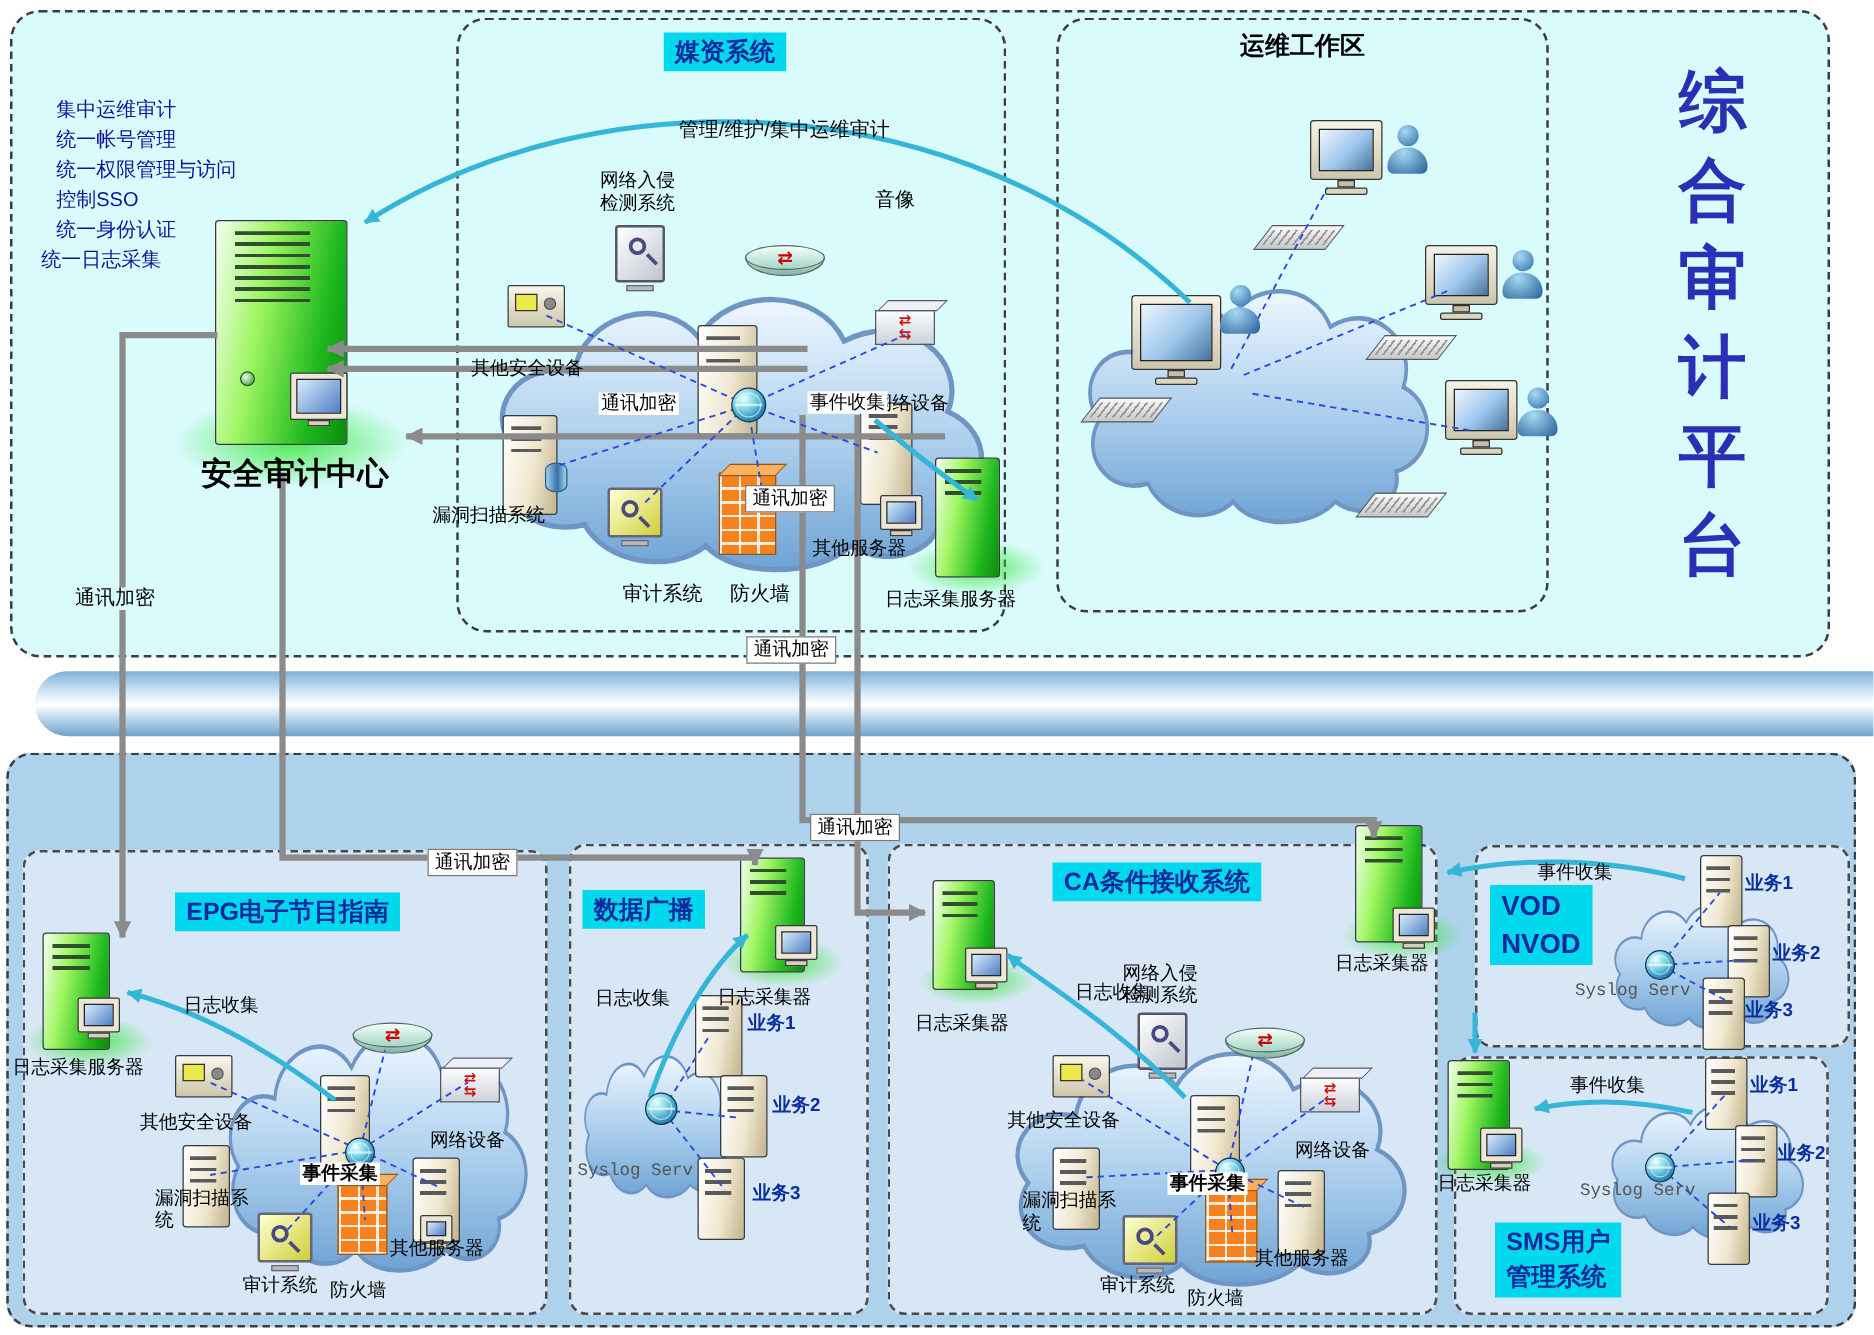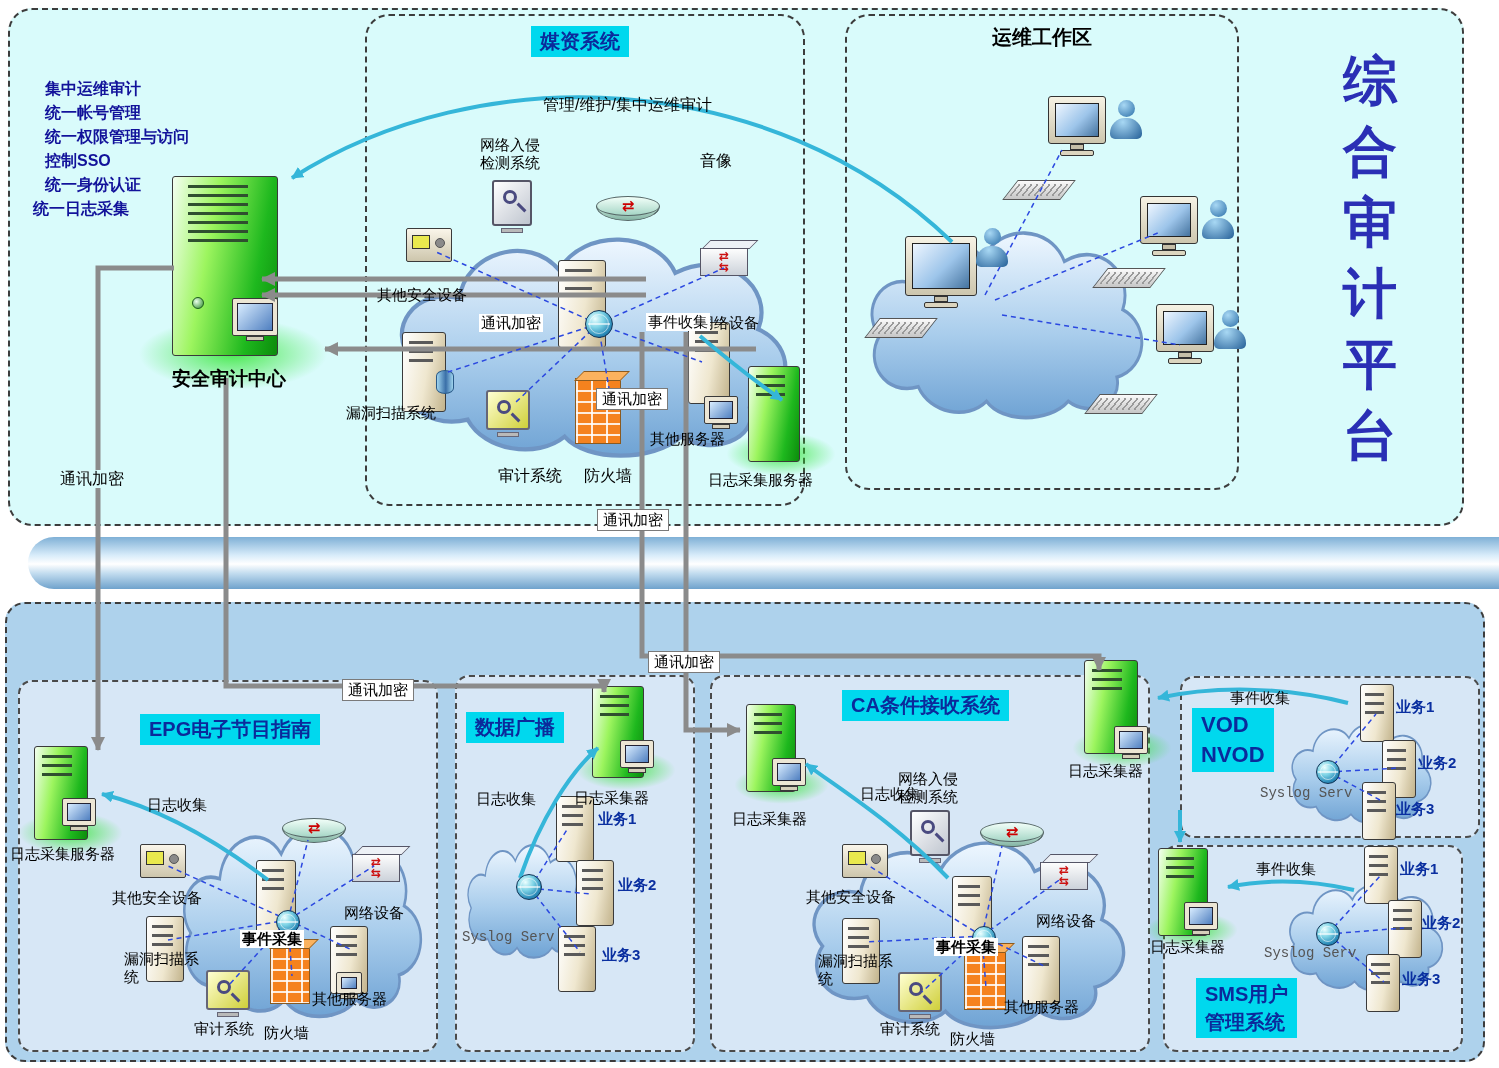--- a/index.html
+++ b/index.html
@@ -7,21 +7,21 @@
 #canvas{position:relative;width:1499px;height:1068px;background:#fff;overflow:hidden}
 .region{position:absolute;border:2px dashed #3c3c3c;border-radius:24px;z-index:1}
 .subbox{position:absolute;border:2px dashed #4a4a4a;border-radius:14px;background:#d7e7f6;z-index:2}
 .lbl{position:absolute;font-size:15px;color:#000;white-space:nowrap;z-index:20;line-height:18px}
 .lbl.white{background:#fff;padding:0 2px}
 .lbl.boxed{background:#fff;border:1px solid #7a7a7a;padding:1px 5px}
 .lbl.bold{font-weight:bold}
 .lbl.blue{color:#0a2fa0;font-weight:bold}
 .lbl.gray{color:#555;font-family:"Liberation Mono","DejaVu Sans Mono",monospace;font-size:14px}
 .lbl.wrap{white-space:normal;}
-.feat{font-size:16px;font-weight:bold;color:#12129a}
+.feat{font-size:16px;font-weight:normal;color:#12129a}
 .hl-title{position:absolute;background:#00d8ee;color:#0b2a9b;font-weight:bold;font-size:20px;padding:2px 9px;z-index:21;white-space:nowrap}
 .vtitle{position:absolute;left:1336px;top:46px;width:68px;font-family:"Liberation Serif","DejaVu Serif",serif;font-weight:bold;font-size:54px;line-height:71px;color:#2a2fb5;text-align:center;z-index:5}
 .vtitle span{display:block}
 .cloud{position:absolute;z-index:5;overflow:visible}
 #connectors{position:absolute;left:0;top:0;z-index:12;pointer-events:none}
 .pipe{position:absolute;left:28px;top:537px;width:1471px;height:52px;border-radius:26px 0 0 26px;background:linear-gradient(180deg,#7fb0d6 0%,#d8ecfa 35%,#ffffff 52%,#c2dcef 70%,#6fa2cc 100%);z-index:1}
 .tower{position:absolute;border:1px solid #3a3a3a;border-radius:3px;z-index:10}
 .tower.green{background:linear-gradient(100deg,#f4fff2 0%,#9df55f 35%,#1eb81e 75%,#0c8c0c 100%)}
 .tower.tan{background:linear-gradient(100deg,#ffffff 0%,#efe7cf 55%,#c2b38c 100%)}
 .tower .slots{position:absolute;left:14%;top:8px;width:58%;height:21px;background:repeating-linear-gradient(to bottom,#2f4f2f 0 3px,transparent 3px 9px)}
@@ -182,21 +182,21 @@
 
   <div class="glow" style="left:138px;top:318px;width:190px;height:72px"></div>
   <div class="tower green" style="left:172px;top:176px;width:106px;height:180px">
       <div class="slots" style="height:58px"></div>
       <div class="dot"></div>
     </div>
   <div class="mini-pc big" style="left:232px;top:298px">
       <div class="scr"></div>
       <div class="base"></div>
     </div>
-  <div class="lbl bold" style="left:172px;top:370px;font-size:19px">安全审计中心</div>
+  <div class="lbl bold" style="left:161px;top:370px;font-size:25px">安全审计中心</div>
   <div class="lbl" style="left:60px;top:470px;font-size:16px;background:#d9fbfb">通讯加密</div>
 
   
   <div class="hl-title" style="left:531px;top:26px">媒资系统</div>
   <div class="lbl" style="left:543px;top:96px;font-size:16px">管理/维护/集中运维审计</div>
   <div class="lbl wrap" style="left:480px;top:136px;width:70px">网络入侵检测系统</div>
   <div class="idsicon" style="left:492px;top:180px">
       <div class="scr">
         <div class="lens"></div>
       </div>

